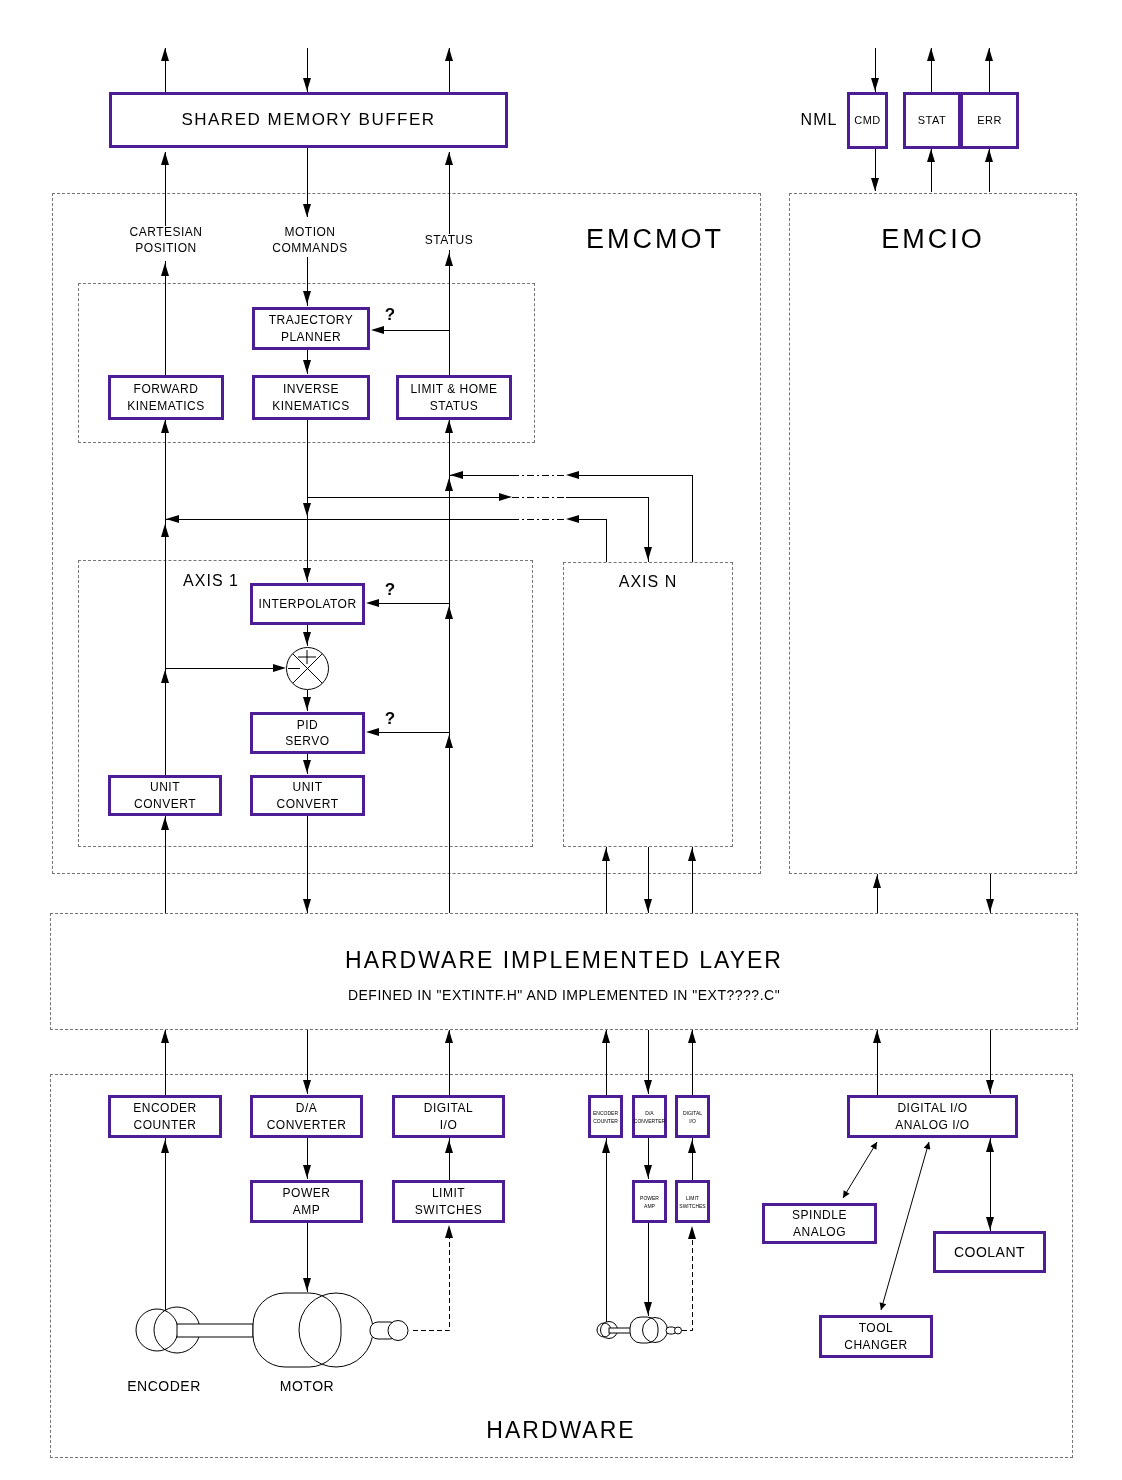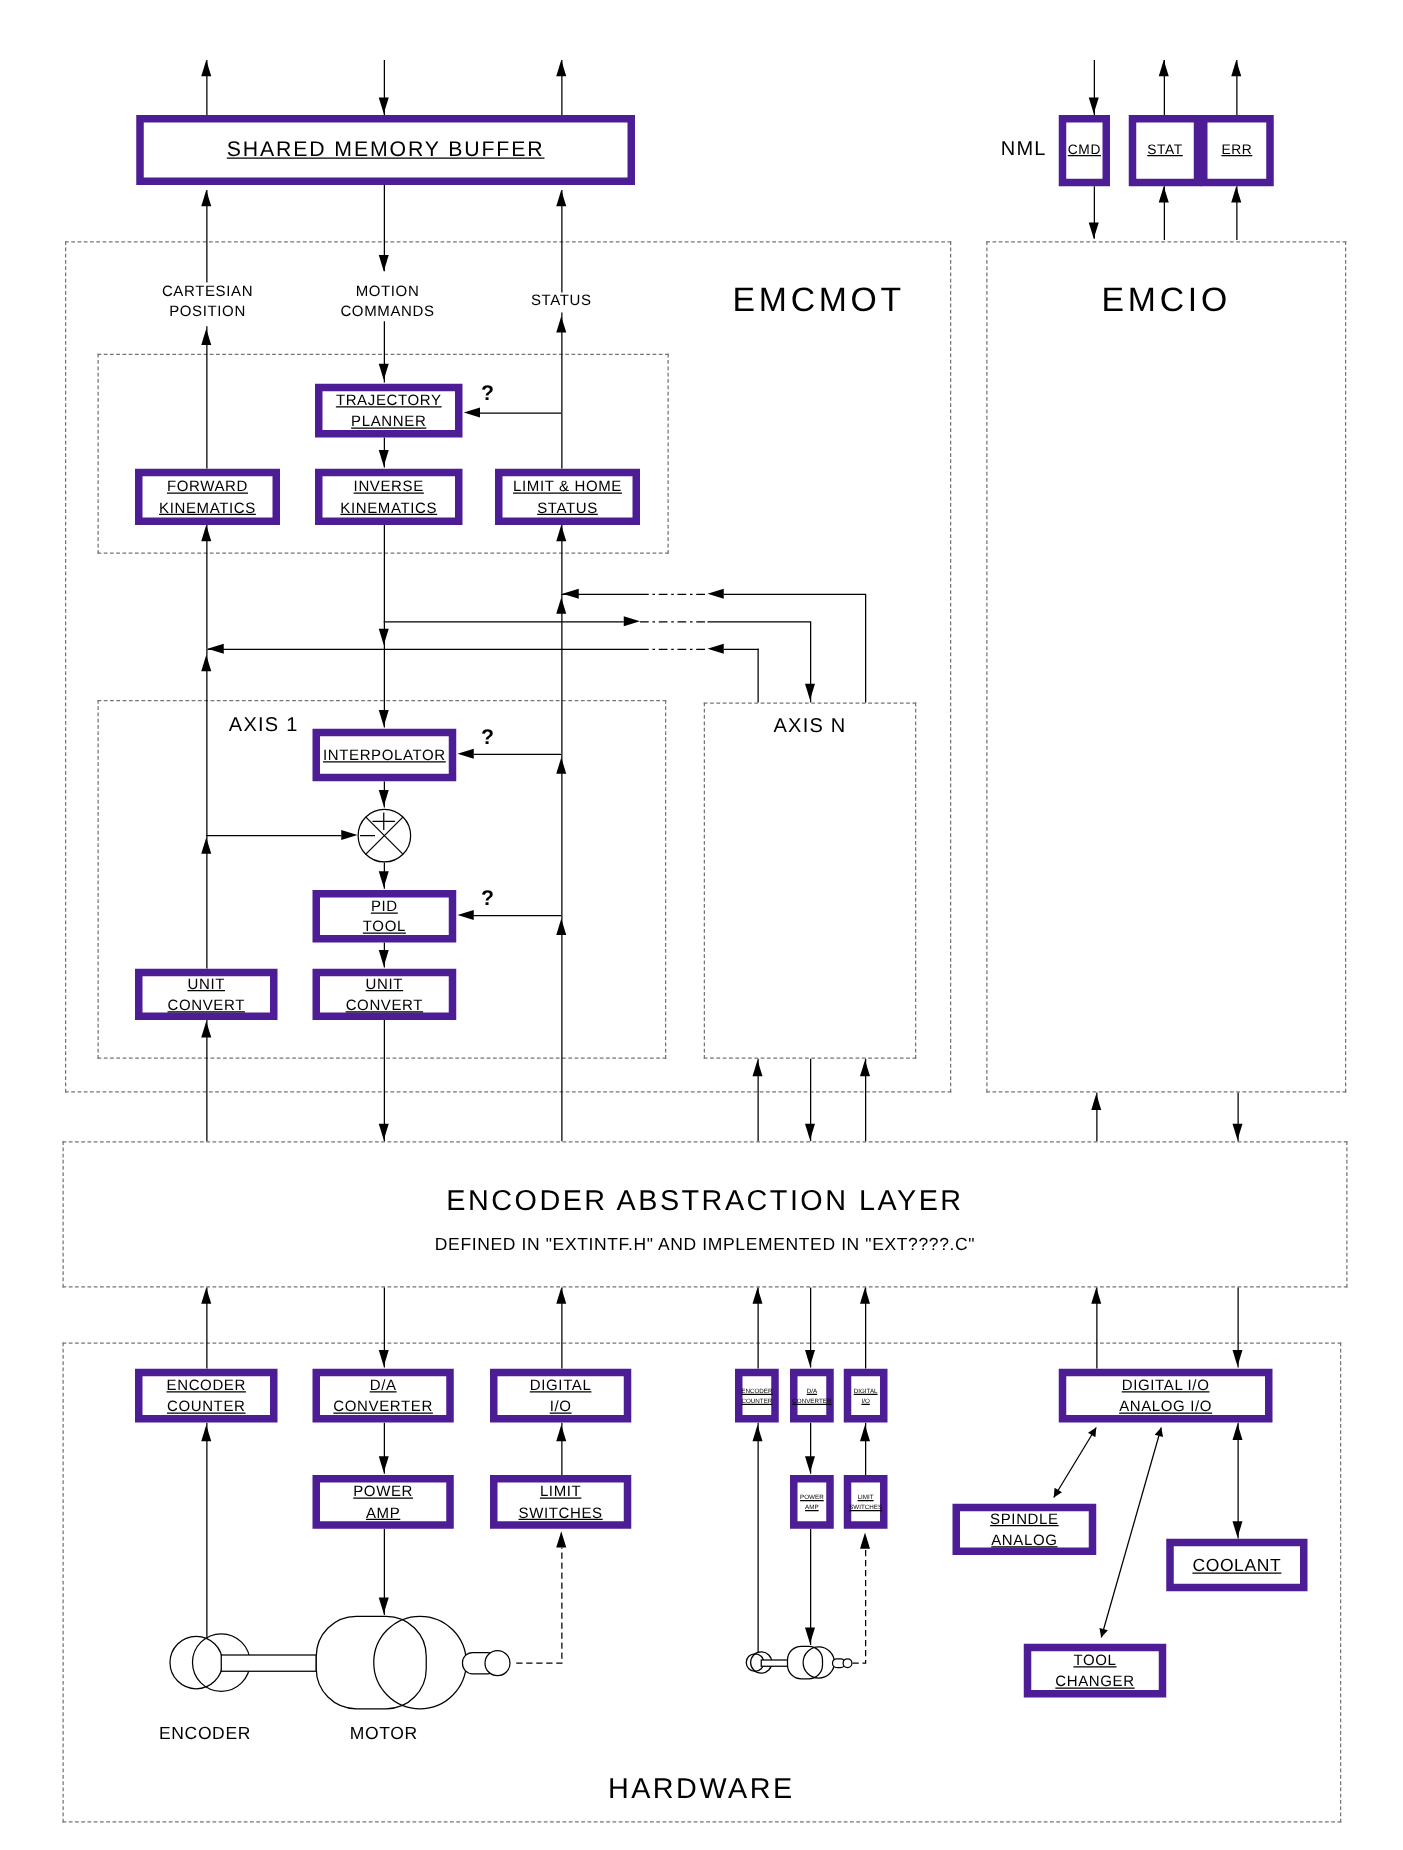--- a/index.html
+++ b/index.html
@@ -5,22 +5,22 @@
   html,body{margin:0;padding:0;background:#fff;}
   body{font-family:"Liberation Sans","DejaVu Sans",sans-serif;color:#000;}
   #canvas{position:relative;width:1122px;height:1480px;background:#fff;overflow:hidden;}
   i{display:block;position:absolute;}
   .vl{width:1px;background:#000;}
   .hl{height:1px;background:#000;}
   .au{width:0;height:0;border-left:4px solid transparent;border-right:4px solid transparent;border-bottom:13px solid #000;}
   .ad{width:0;height:0;border-left:4px solid transparent;border-right:4px solid transparent;border-top:13px solid #000;}
   .al{width:0;height:0;border-top:4px solid transparent;border-bottom:4px solid transparent;border-right:13px solid #000;}
   .ar{width:0;height:0;border-top:4px solid transparent;border-bottom:4px solid transparent;border-left:13px solid #000;}
-  .box{position:absolute;border:6px solid #4c1d95;background:#fff;display:flex;align-items:center;justify-content:center;
-       text-align:center;white-space:pre-line;box-sizing:border-box;font-size:12px;line-height:1.35;letter-spacing:.5px;text-decoration:underline;}
+  .box{position:absolute;border:3px solid #4c1d95;background:#fff;display:flex;align-items:center;justify-content:center;
+       text-align:center;white-space:pre-line;box-sizing:border-box;font-size:12px;line-height:1.35;letter-spacing:.5px;}
   .dbox{position:absolute;border:1px dashed #757575;box-sizing:border-box;}
   .lbl{position:absolute;transform:translate(-50%,-50%);text-align:center;white-space:pre-line;line-height:1.3;letter-spacing:.5px;font-size:12px;}
   .big{font-size:27px;letter-spacing:3px;}
   .mid{font-size:16px;letter-spacing:1px;}
   .sm{font-size:5px;letter-spacing:0;line-height:1.6;}
   .q{font-size:17px;font-weight:bold;letter-spacing:0;}
   svg{position:absolute;left:0;top:0;pointer-events:none;}
 </style>
 </head>
 <body>
@@ -184,21 +184,21 @@
 PLANNER</div>
   <div class="box" style="left:108px;top:375px;width:116px;height:45px;">FORWARD
 KINEMATICS</div>
   <div class="box" style="left:252px;top:375px;width:118px;height:45px;">INVERSE
 KINEMATICS</div>
   <div class="box" style="left:396px;top:375px;width:116px;height:45px;">LIMIT &amp; HOME
 STATUS</div>
 
   <div class="box" style="left:250px;top:583px;width:115px;height:42px;">INTERPOLATOR</div>
   <div class="box" style="left:250px;top:712px;width:115px;height:42px;">PID
-TOOL</div>
+SERVO</div>
   <div class="box" style="left:108px;top:775px;width:114px;height:41px;">UNIT
 CONVERT</div>
   <div class="box" style="left:250px;top:775px;width:115px;height:41px;">UNIT
 CONVERT</div>
 
   <div class="box" style="left:108px;top:1095px;width:114px;height:43px;">ENCODER
 COUNTER</div>
   <div class="box" style="left:250px;top:1095px;width:113px;height:43px;">D/A
 CONVERTER</div>
   <div class="box" style="left:392px;top:1095px;width:113px;height:43px;">DIGITAL
@@ -232,21 +232,21 @@
   <div class="lbl" style="left:166px;top:241px;">CARTESIAN
 POSITION</div>
   <div class="lbl" style="left:310px;top:241px;">MOTION
 COMMANDS</div>
   <div class="lbl" style="left:449px;top:241px;">STATUS</div>
   <div class="lbl mid" style="left:211px;top:581px;">AXIS 1</div>
   <div class="lbl mid" style="left:648px;top:582px;">AXIS N</div>
   <div class="lbl q" style="left:390px;top:315px;">?</div>
   <div class="lbl q" style="left:390px;top:590px;">?</div>
   <div class="lbl q" style="left:390px;top:719px;">?</div>
-  <div class="lbl" style="left:564px;top:961px;font-size:23px;letter-spacing:2px;">ENCODER ABSTRACTION LAYER</div>
+  <div class="lbl" style="left:564px;top:961px;font-size:23px;letter-spacing:2px;">HARDWARE IMPLEMENTED LAYER</div>
   <div class="lbl" style="left:564px;top:995px;font-size:14px;letter-spacing:.5px;">DEFINED IN "EXTINTF.H" AND IMPLEMENTED IN "EXT????.C"</div>
   <div class="lbl" style="left:164px;top:1386px;font-size:14px;">ENCODER</div>
   <div class="lbl" style="left:307px;top:1386px;font-size:14px;">MOTOR</div>
   <div class="lbl" style="left:561px;top:1431px;font-size:23px;letter-spacing:2px;">HARDWARE</div>
 
   <svg width="1122" height="1480" viewBox="0 0 1122 1480">
     <defs>
       <marker id="ah" viewBox="0 0 10 10" refX="10" refY="5" markerWidth="9" markerHeight="7" orient="auto-start-reverse">
         <path d="M0,0 L10,5 L0,10 Z" fill="#000"></path>
       </marker>

